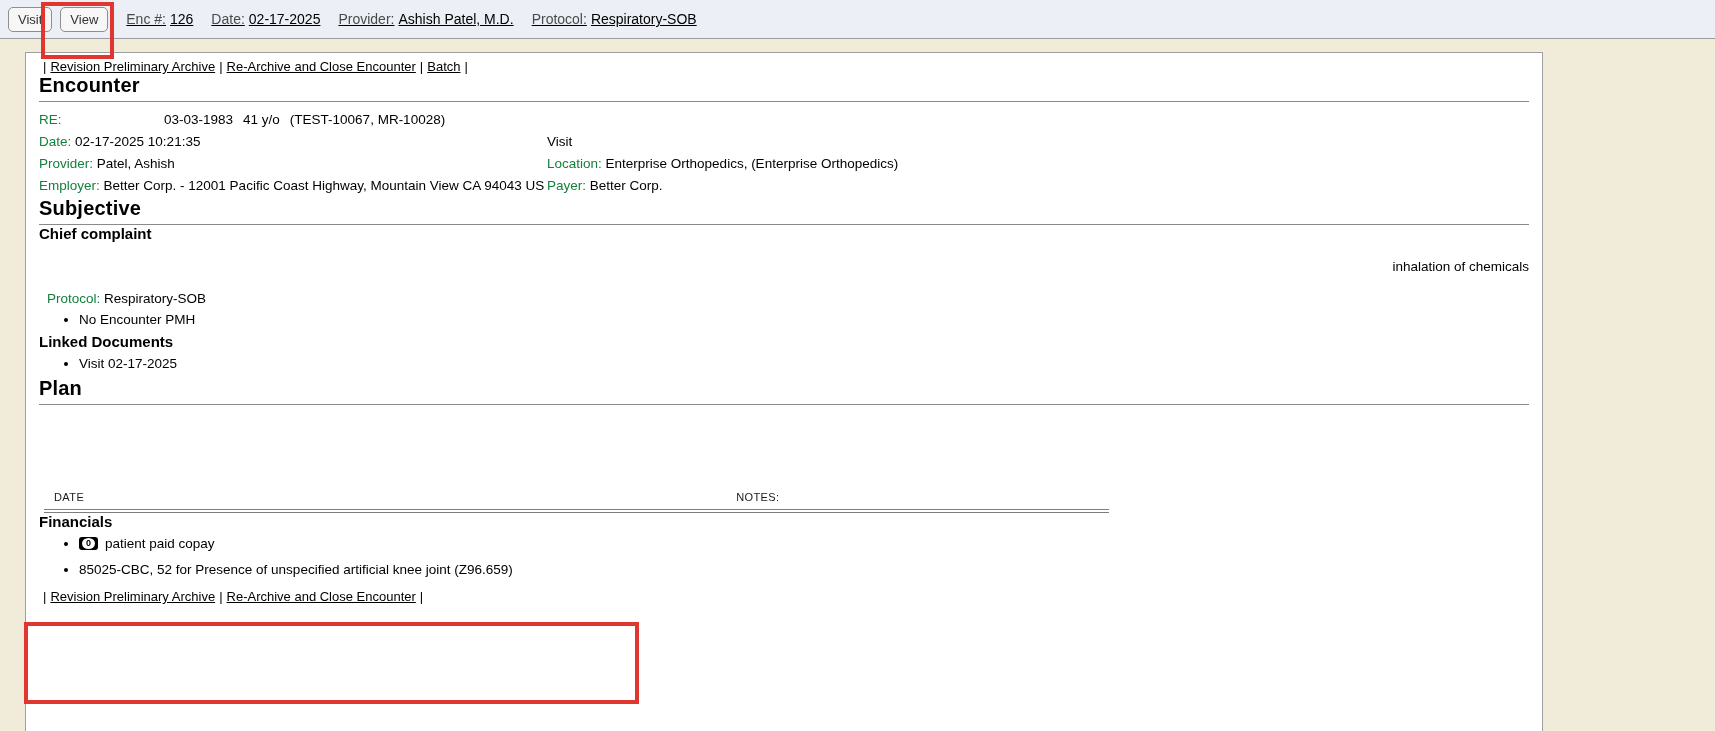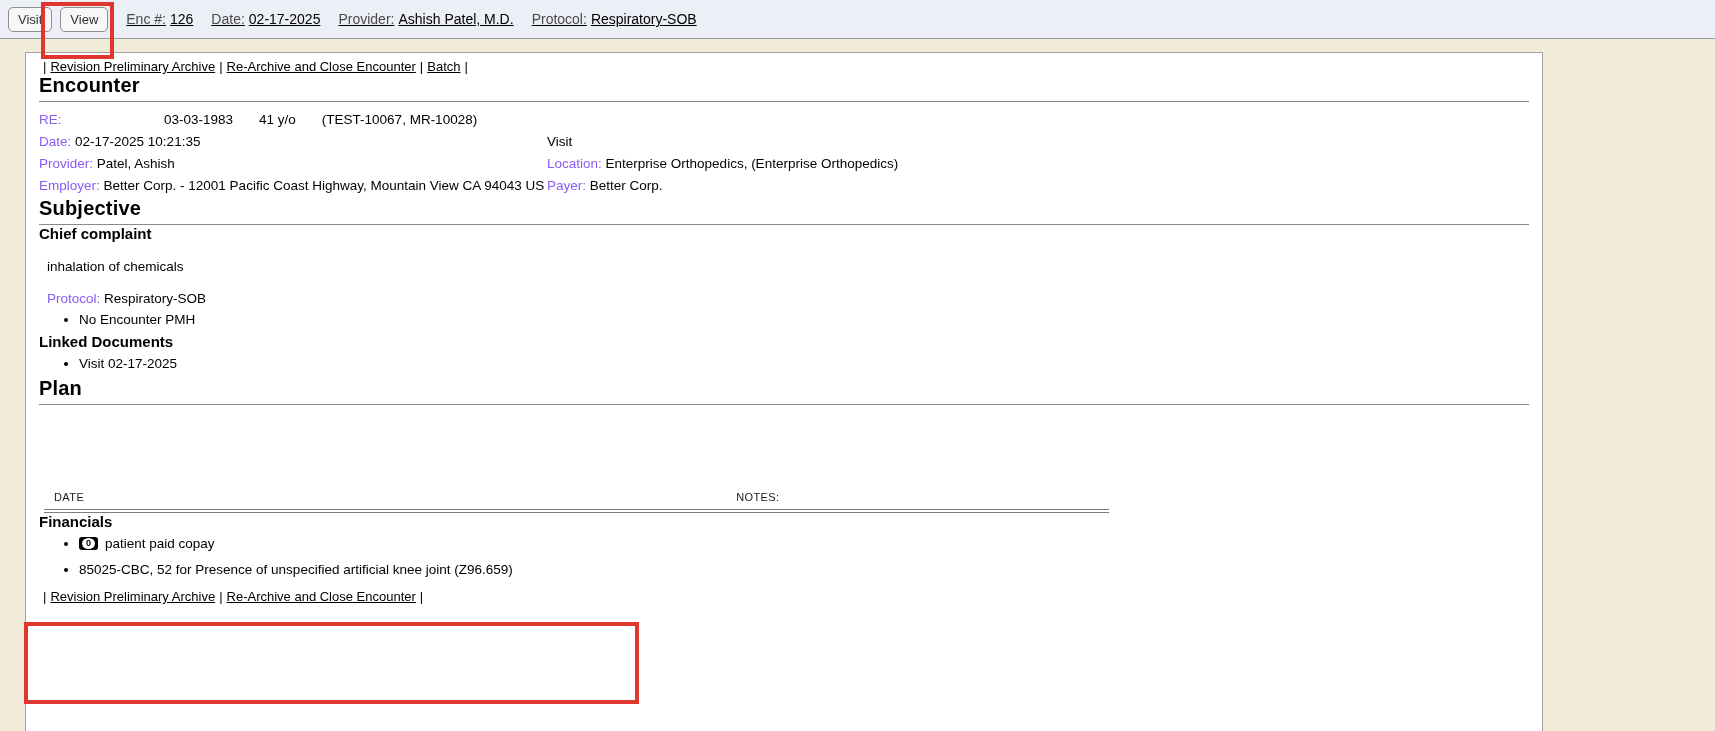--- a/index.html
+++ b/index.html
@@ -40,31 +40,31 @@
   .mt-enc { margin-top:21px; }
   .mt-subj { margin-top:16px; }
   .mt-plan { margin-top:22px; }
   hr.rule { border:none; border-top:1px solid #8a8a8a; margin:4px 0 0 0; }
 
   .kv-grid {
     display:grid; grid-template-columns:508px 1fr;
     font-size:13.5px; margin-top:7px;
   }
   .kv-grid > div { line-height:22px; height:22px; white-space:nowrap; overflow:hidden; }
-  .label { color:#8b5cf6; }
+  .label { color:#15803d; }
   .re-label { display:inline-block; width:125px; }
-  .gap-l { margin-left:26px;text-align:right; }
+  .gap-l { margin-left:10px;text-align:right; }
 
   h3.sub { font-size:15px; font-weight:bold; margin:0; }
   .mt-cc   { margin-top:14px; }
   .mt-pmh  { margin-top:15px; }
   .mt-link { margin-top:17px; }
   .mt-fin  { margin-top:19px; }
   .body-line { font-size:13.5px; margin-left:8px; }
-  .mt-complaint { margin-top:17px; }
+  .mt-complaint { margin-top:17px;text-align:right; }
   .mt-protocol  { margin-top:17px; }
 
   ul.dotlist { margin:6px 0 0 0; padding-left:40px; font-size:13.5px; }
   ul.dotlist li { margin-bottom:6px; }
   ul.fin-list li { margin-bottom:11px; }
 
   
   .plan-table { margin:86px 0 0 5px; width:1065px; }
   .plan-head { display:flex; font-size:11px; color:#1a1a1a; letter-spacing:0.4px; padding-left:10px; }
   .plan-head .notes { margin-left:652px; }

